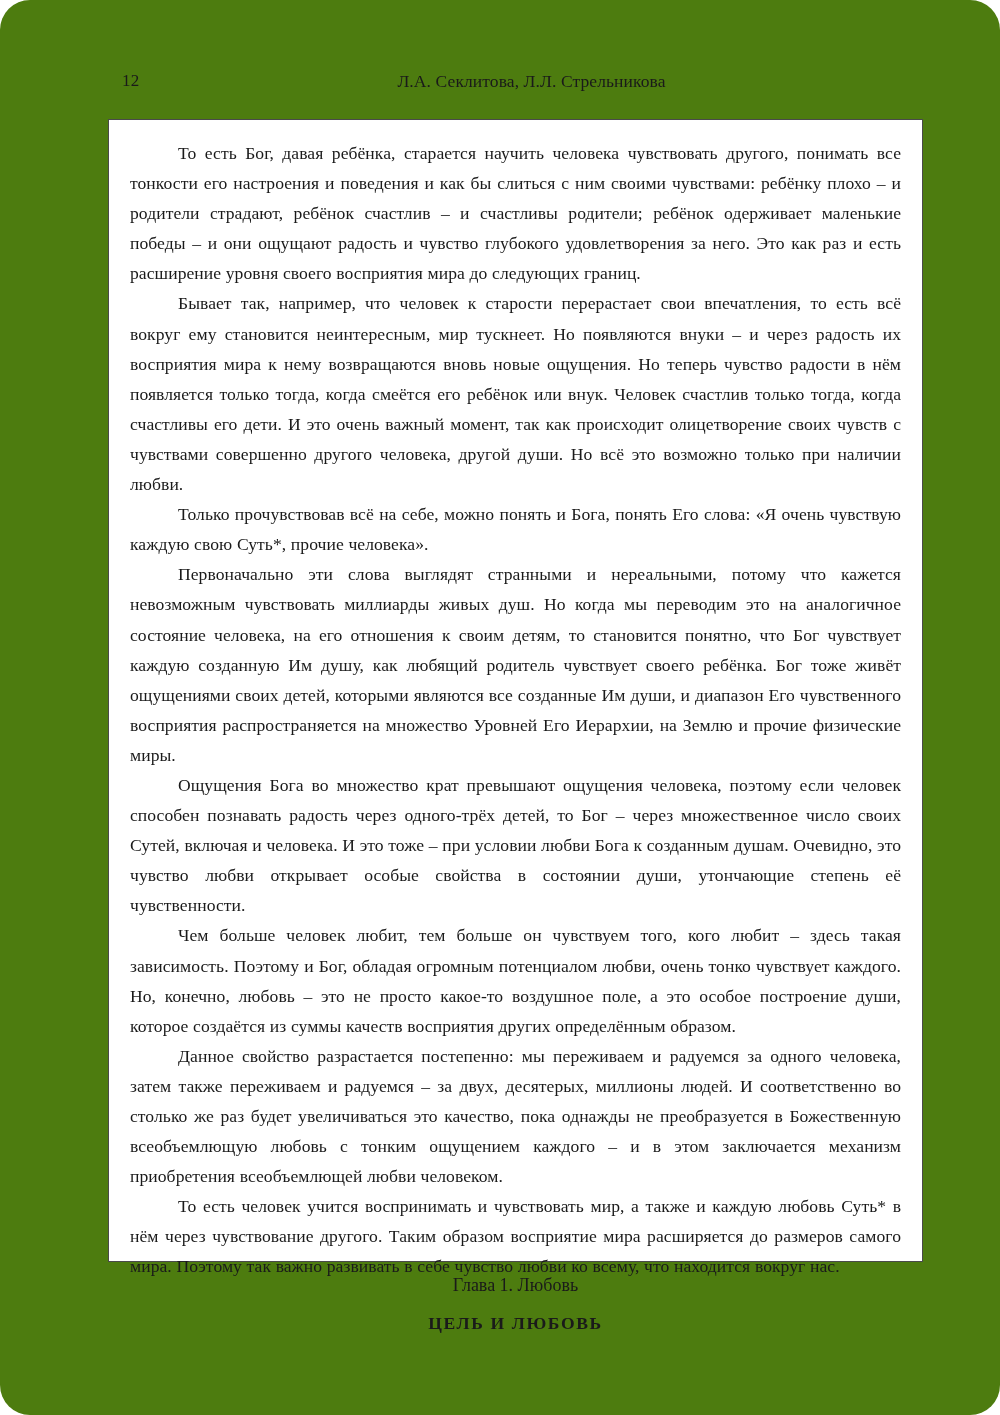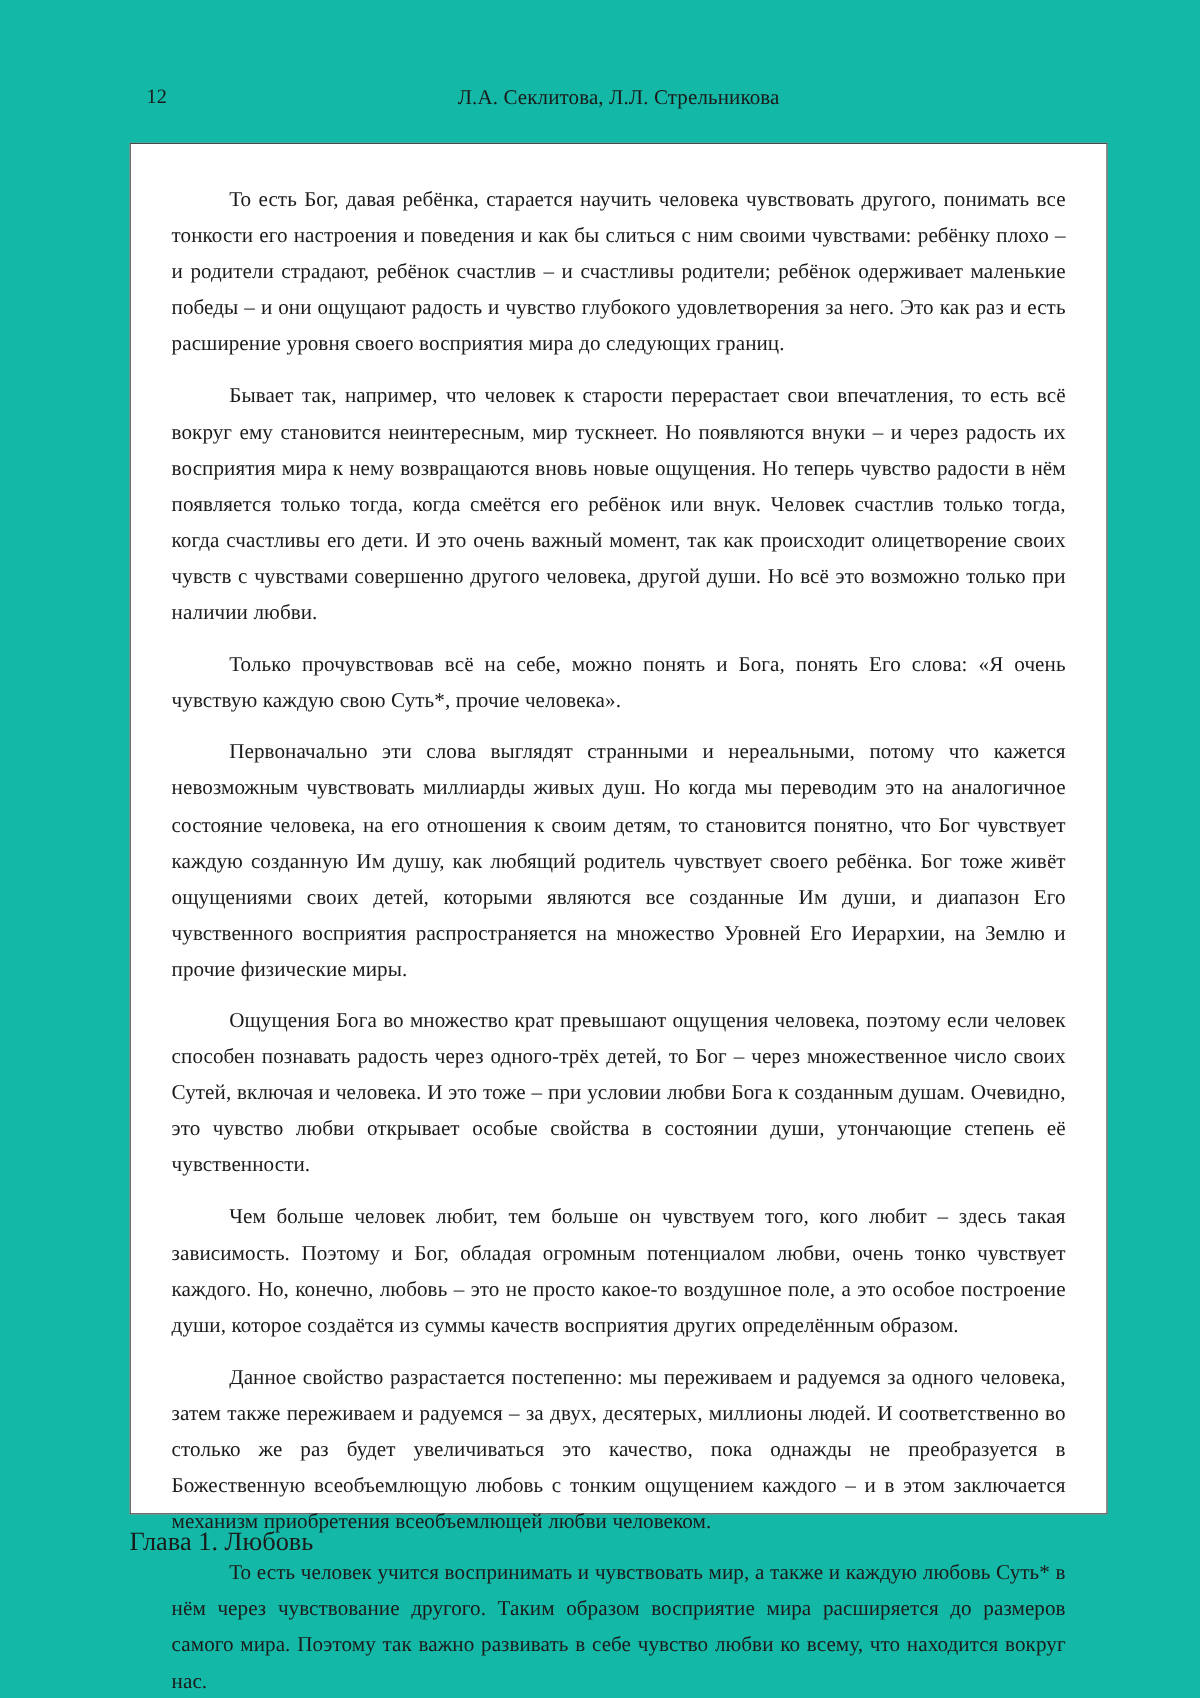--- a/index.html
+++ b/index.html
@@ -14,21 +14,22 @@
     color: #1a1a1a;
     position: relative;
     overflow: hidden;
   }
 
   .page {
     position: absolute;
     left: 0; top: 0;
     width: 1000px;
     height: 1415px;
-    background: #14b8a6;
+    background: #4d7c0f;
+    border-radius: 30px;
   }
 
   
   .running-head {
     position: absolute;
     left: 108px;
     top: 68px;
     width: 815px;
     height: 26px;
     font-size: 17.5px;
@@ -36,21 +37,21 @@
   }
   .folio {
     position: absolute;
     left: 14px;
     top: 0;
     font-size: 17px;
     letter-spacing: 0.2px;
   }
   .head-authors {
     position: absolute;
-    left: 0;
+    left: 16px;
     top: 0;
     width: 815px;
     text-align: center;
     font-size: 17.5px;
     letter-spacing: 0.1px;
   }
 
   
   .frame {
     position: absolute;
@@ -60,21 +61,21 @@
     height: 1143px;
     box-sizing: border-box;
     border: 1.6px solid #4a4a4a;
     background: #ffffff;
   }
   .frame-inner {
     padding: 18px 21px 10px 21px;
   }
 
   p.para {
-    margin: 13px;
+    margin: 0;
     text-indent: 48px;
     text-align: justify;
     font-size: 17.6px;
     line-height: 30.1px;
     letter-spacing: 0.05px;
     -webkit-hyphens: none;
     hyphens: none;
     word-spacing: 0.2px;
   }
 
@@ -90,21 +91,22 @@
     letter-spacing: 1.6px;
     line-height: 30px;
   }
 
   
   .footer {
     position: absolute;
     left: 108px;
     top: 1272px;
     width: 815px;
-    font-size: 22px;
+    text-align: center;
+    font-size: 18px;
     line-height: 26px;
   }
 </style>
 </head>
 <body>
 
 <div class="page">
 
   <div class="running-head">
     <span class="folio">12</span>

